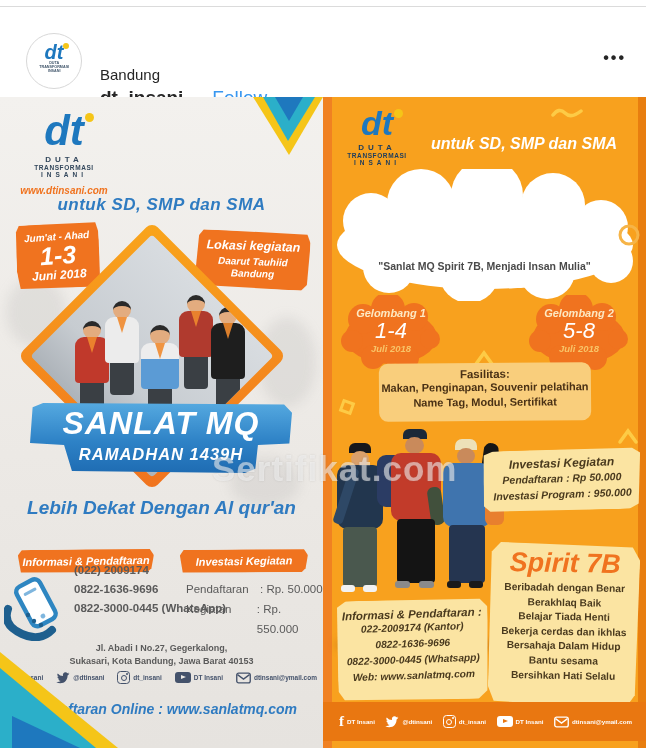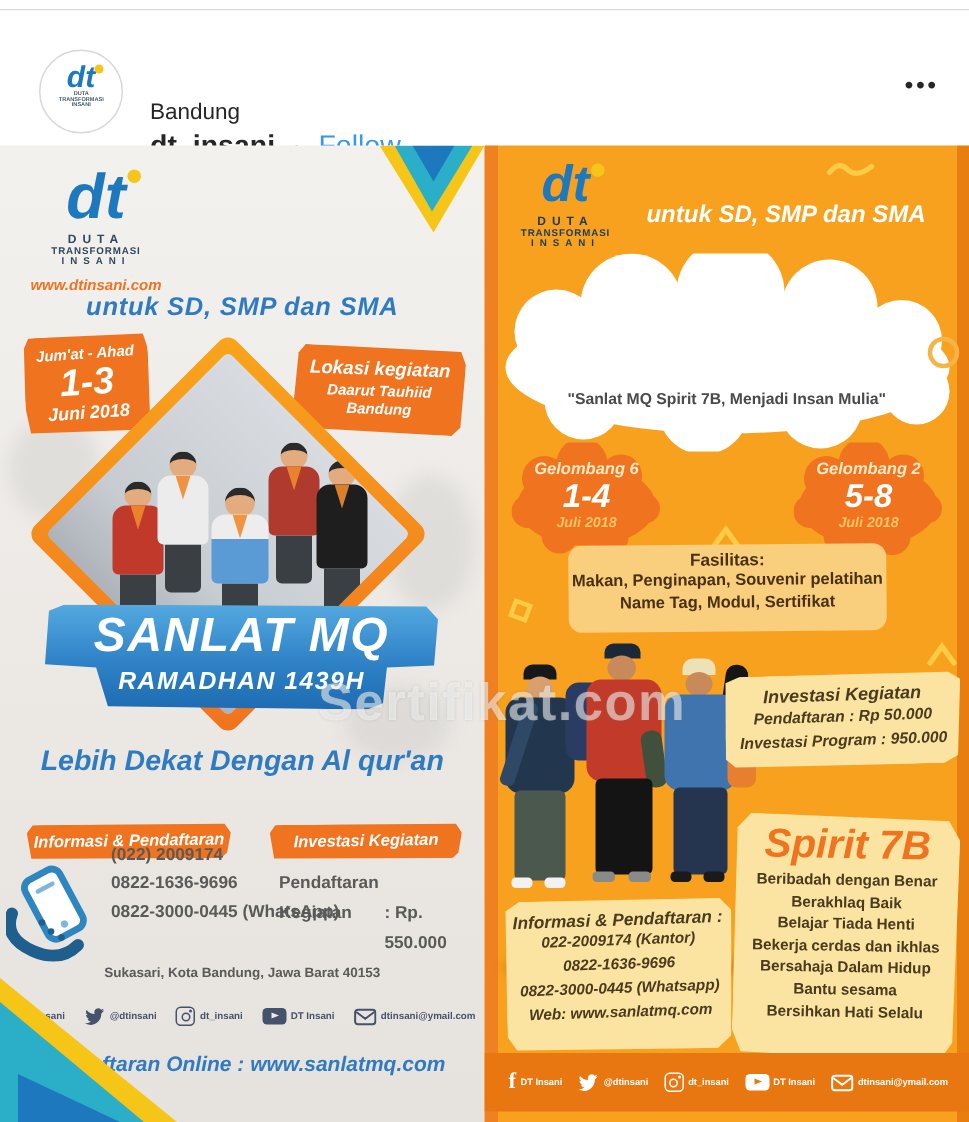--- a/index.html
+++ b/index.html
@@ -77,21 +77,21 @@
   .lp-banner .s { font-size:16.5px; font-weight:bold; font-style:italic; letter-spacing:1px; line-height:22px; }
   .lp-tagline { position:absolute; top:400px; left:0; width:100%; text-align:center;
     font-size:19px; font-weight:bold; font-style:italic; color:#2F7BC1; }
   .ribbon { position:absolute; background:#F0731F; color:#fff; text-align:center;
     font-size:11px; font-weight:bold; font-style:italic; line-height:24px; height:24px;
     clip-path:polygon(0% 22%, 3% 0%, 97% 5%, 100% 30%, 98% 85%, 95% 100%, 2% 93%); transform:rotate(-1deg); }
   .lp-ribbon1 { left:18px; top:452px; width:136px; }
   .lp-ribbon2 { left:180px; top:452px; width:128px; }
   .lp-phone-icon { position:absolute; left:4px; top:478px; }
   .lp-phones { position:absolute; left:74px; top:464px; font-size:11.5px; font-weight:bold; color:#5A5A5A; line-height:19px; }
-  .lp-invest { position:absolute; left:186px; top:482px; font-size:11.5px; font-weight:bold; color:#5A5A5A; line-height:20px; }
+  .lp-invest { position:absolute; left:186px; top:482px; font-size:11.5px; font-weight:normal; color:#5A5A5A; line-height:20px; }
   .lp-invest .row { display:flex; } .lp-invest .lab { width:74px; }
   .lp-address { position:absolute; top:545px; left:0; width:100%; text-align:center;
     font-size:9px; font-weight:bold; color:#5A5A5A; line-height:13px; }
   .lp-social { position:absolute; top:574px; left:6px; right:6px; display:flex; justify-content:space-between; align-items:center; color:#44526B; }
   .soc-item { display:flex; align-items:center; gap:3px; }
   .soc-label { font-size:6.5px; font-weight:bold; white-space:nowrap; }
   .lp-online { position:absolute; top:604px; left:0; width:100%; text-align:center;
     font-size:14px; font-weight:bold; font-style:italic; color:#2F7BC1; }
   .lp-corner-bl { position:absolute; left:0; bottom:0; }
 
@@ -106,21 +106,21 @@
     font-size:16px; font-weight:bold; font-style:italic; color:#fff; }
   .rp-cloud { position:absolute; left:6px; top:72px; }
   .rp-title { position:absolute; left:0; top:104px; width:100%; text-align:center;
     font-size:26px; font-weight:bold; font-style:italic; color:#F0731F; line-height:28px; letter-spacing:.5px; }
   .rp-subtitle { position:absolute; left:0; top:163px; width:100%; text-align:center;
     font-size:10.5px; font-weight:bold; color:#4A4A4A; }
   .wave { position:absolute; width:100px; height:76px; text-align:center; color:#fff; }
   .wave svg { position:absolute; left:0; top:0; }
   .wave .in { position:relative; }
   .wave .w1 { font-size:11px; font-weight:bold; font-style:italic; color:#FDE9C3; margin-top:12px; }
-  .wave .w2 { font-size:22px; font-weight:bold; font-style:italic; line-height:24px; }
+  .wave .w2 { font-size:22px; font-weight:normal; font-style:italic; line-height:24px; }
   .wave .w3 { font-size:9.5px; font-weight:bold; font-style:italic; color:#F8C468; }
   .rp-wave1 { left:18px; top:198px; }
   .rp-wave2 { left:206px; top:198px; }
   .rp-fasilitas { position:absolute; left:56px; top:266px; width:212px; height:58px;
     background:#F9CE7C; border-radius:9px; transform:rotate(-.5deg); text-align:center; color:#4A3115; padding-top:5px; }
   .rp-fasilitas .t { font-size:11.5px; font-weight:bold; }
   .rp-fasilitas .s { font-size:11px; font-weight:bold; line-height:15px; }
   .rp-teens { position:absolute; left:2px; top:330px; width:182px; height:235px; }
   .tn { position:absolute; }
   .tn div { position:absolute; }
@@ -275,28 +275,30 @@
 
       <div class="lp-phones">
         <div>(022) 2009174</div>
         <div>0822-1636-9696</div>
         <div>0822-3000-0445 (WhatsApp)</div>
       </div>
 
       <div class="lp-invest">
         <div class="row">
           <span class="lab">Pendaftaran</span>
+            <span>: Rp. 50.000</span>
         </div>
         <div class="row">
           <span class="lab">Kegiatan</span>
             <span>: Rp. 550.000</span>
         </div>
       </div>
 
       <div class="lp-address">
+        <div>Jl. Abadi I No.27, Gegerkalong,</div>
         <div>Sukasari, Kota Bandung, Jawa Barat 40153</div>
       </div>
 
       <div class="lp-social">
         <div class="soc-item">
           <span class="ic-fb">f</span>
           <span class="soc-label">DT Insani</span>
         </div>
         <div class="soc-item">
           <svg width="14" height="12" viewBox="0 0 24 20">
@@ -376,21 +378,21 @@
           <ellipse cx="50" cy="42" rx="46" ry="27" fill="#F0731F"></ellipse>
           <circle cx="22" cy="24" r="15" fill="#F0731F"></circle>
             <circle cx="47" cy="14" r="17" fill="#F0731F"></circle>
           <circle cx="73" cy="22" r="14" fill="#F0731F"></circle>
             <circle cx="11" cy="46" r="11" fill="#F0731F"></circle>
           <circle cx="89" cy="44" r="10" fill="#F0731F"></circle>
             <circle cx="32" cy="62" r="12" fill="#F0731F"></circle>
             <circle cx="66" cy="63" r="12" fill="#F0731F"></circle>
         </svg>
         <div class="in">
-          <div class="w1">Gelombang 6</div>
+          <div class="w1">Gelombang 1</div>
           <div class="w2">1-4</div>
           <div class="w3">Juli 2018</div>
         </div>
       </div>
 
       <div class="wave rp-wave2">
         <svg width="100" height="76" viewBox="0 0 100 76">
           <ellipse cx="50" cy="42" rx="46" ry="27" fill="#F0731F"></ellipse>
           <circle cx="22" cy="24" r="15" fill="#F0731F"></circle>
             <circle cx="47" cy="14" r="17" fill="#F0731F"></circle>

